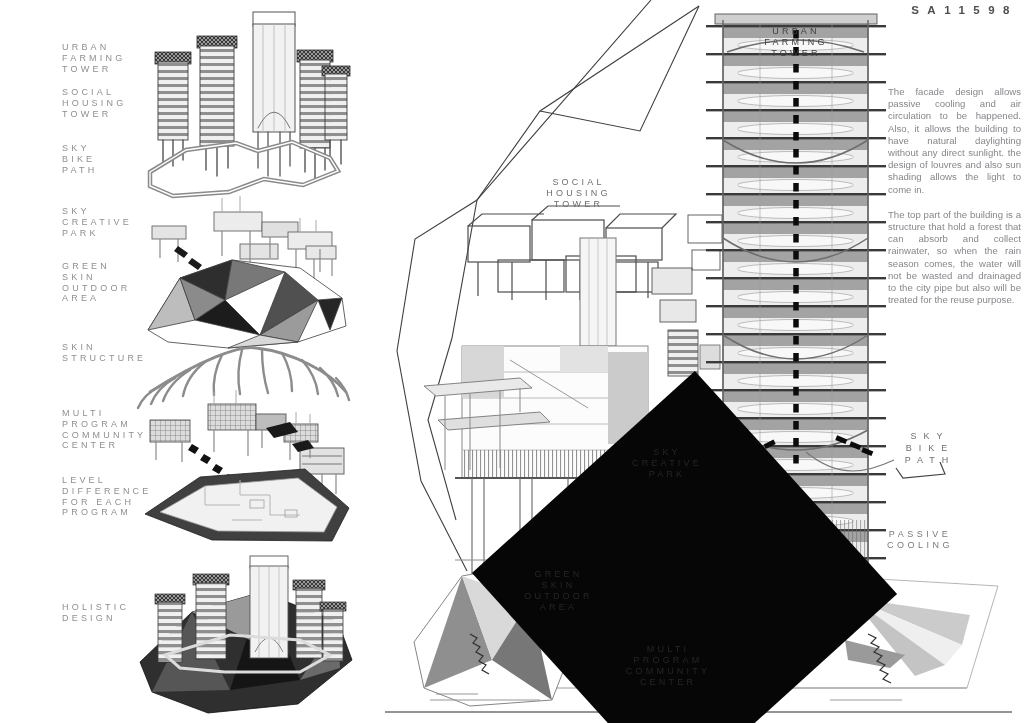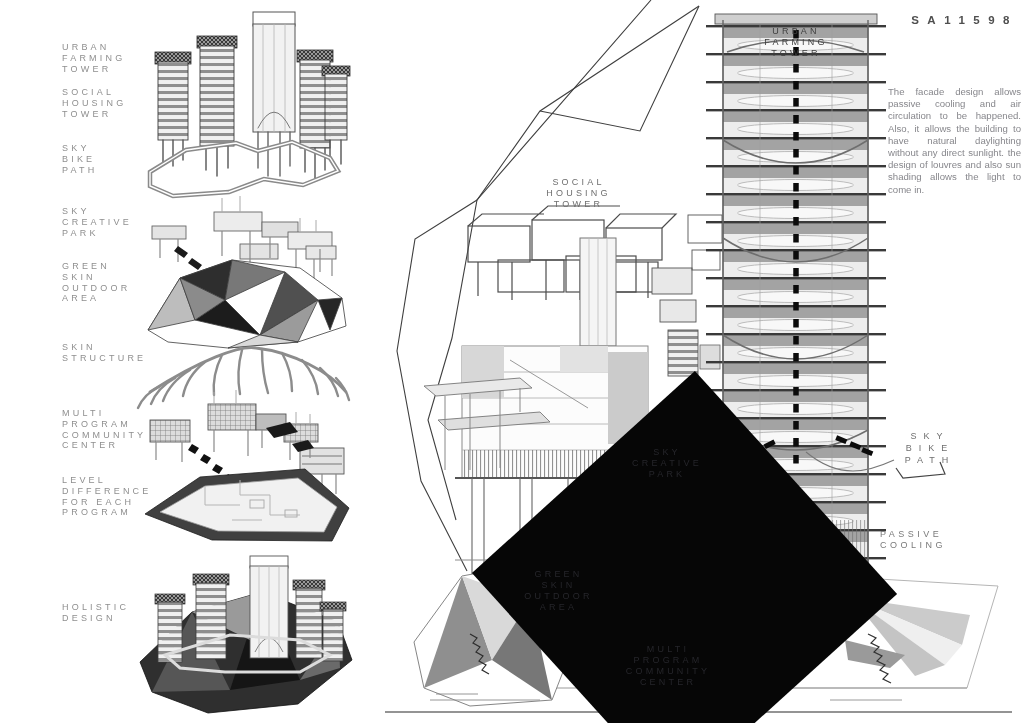--- a/index.html
+++ b/index.html
@@ -8,21 +8,21 @@
   .art{position:absolute;left:0;top:0;z-index:1;}
   
   .diamond{position:absolute;left:534px;top:433px;width:301px;height:301px;
            background:#060606;transform:rotate(47.8deg);z-index:20;}
   
   .cap{position:absolute;z-index:30;text-transform:uppercase;white-space:pre-line;}
   .left-label{left:62px;width:100px;font-size:9px;line-height:10.8px;letter-spacing:3.2px;
               color:#8f8f8f;text-align:left;}
   .diag-label{font-size:9px;line-height:11px;letter-spacing:3.2px;text-align:center;}
   .on-diamond{color:#26262b;}
-  .code{position:absolute;right:6px;top:14px;z-index:30;font-size:11.5px;font-weight:bold;
+  .code{position:absolute;right:6px;top:4px;z-index:30;font-size:11.5px;font-weight:bold;
         letter-spacing:8.5px;color:#4f4f4f;}
   .para-col{position:absolute;left:888px;top:42px;width:133px;z-index:30;margin-top:44px;}
   .para-col p{margin:0 0 13px 0;font-size:9.6px;line-height:12.2px;color:#87878c;
               text-align:justify;}
 </style>
 </head>
 <body>
 
 <div id="board">
 
@@ -319,31 +319,32 @@
 
   <div class="cap diag-label" style="left:516px;top:177px;width:125px;color:#6e6e6e">SOCIAL
 HOUSING
 TOWER</div>
   <div class="cap diag-label" style="left:736px;top:26px;width:120px;color:#3e3e3e">URBAN
 FARMING
 TOWER</div>
   <div class="cap diag-label" style="left:891px;top:430px;width:78px;color:#6e6e6e;letter-spacing:7px;line-height:12px">SKY
 BIKE
 PATH</div>
-  <div class="cap diag-label" style="left:880px;top:529px;width:80px;color:#7a7a7a;letter-spacing:3.5px;text-align:left">PASSIVE
+  <div class="cap diag-label" style="left:880px;top:529px;width:80px;color:#7a7a7a;letter-spacing:3.5px;text-align:center">PASSIVE
 COOLING</div>
   <div class="cap diag-label on-diamond" style="left:612px;top:447px;width:110px">SKY
 CREATIVE
 PARK</div>
   <div class="cap diag-label on-diamond" style="left:506px;top:569px;width:105px">GREEN
 SKIN
 OUTDOOR
 AREA</div>
   <div class="cap diag-label on-diamond" style="left:608px;top:644px;width:120px">MULTI
 PROGRAM
 COMMUNITY
 CENTER</div>
 
   <div class="para-col">
     <p>The facade design allows passive cooling and air circulation to be happened. Also, it allows the building to have natural daylighting without any direct sunlight. the design of louvres and also sun shading allows the light to come in.</p>
+    <p>The top part of the building is a structure that hold a forest that can absorb and collect rainwater, so when the rain season comes, the water will not be wasted and drainaged to the city pipe but also will be treated for the reuse purpose.</p>
   </div>
 
 </div>
 
 </body></html>

